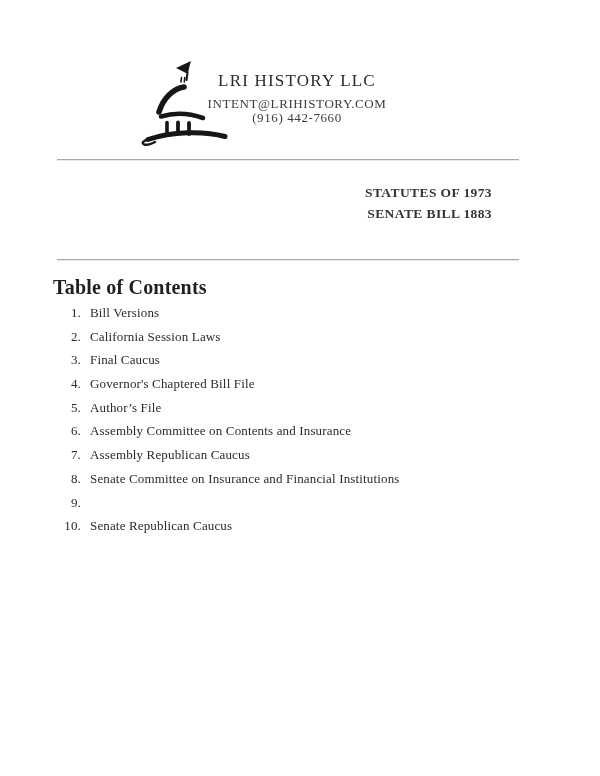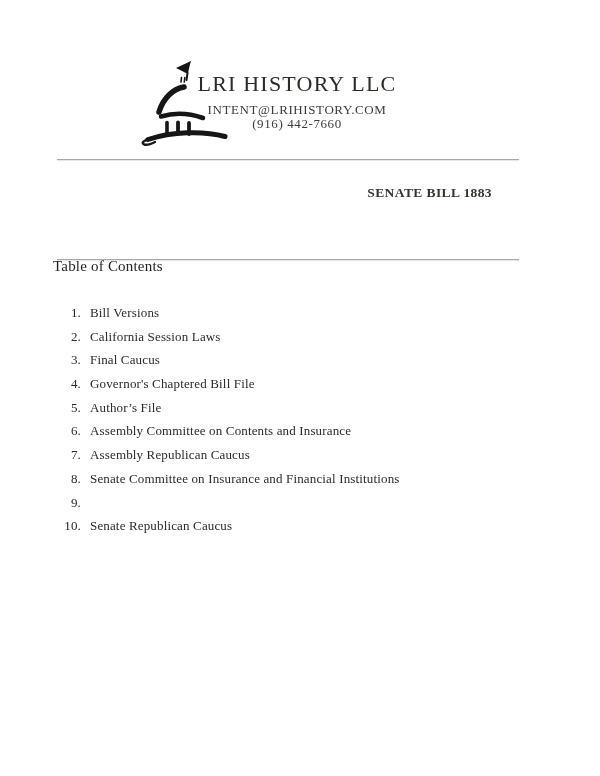--- a/index.html
+++ b/index.html
@@ -13,21 +13,21 @@
   }
   .logo {
     position: absolute; left: 137px; top: 58px;
     width: 92px; height: 88px;
   }
   .brand {
     position: absolute; left: 187px; top: 71px; width: 220px;
     text-align: center;
   }
   .company-name {
-    font-size: 22px;
+    font-size: 17px;
     letter-spacing: 1.2px;
     color: #2d2a27;
     font-weight: 400;
     margin-bottom: 6px;
     white-space: nowrap;
   }
   .contact-line {
     font-size: 13px;
     line-height: 14px;
     letter-spacing: 0.6px;
@@ -45,23 +45,23 @@
     position: absolute; top: 182px; right: 108px;
     text-align: right;
     font-size: 13.5px;
     font-weight: 700;
     line-height: 21px;
     letter-spacing: 0.4px;
     color: #38332e;
   }
   .ref-line { white-space: pre; }
   .toc-heading {
-    position: absolute; left: 53px; top: 258px;
-    font-size: 15px;
-    font-weight: 400;
+    position: absolute; left: 53px; top: 276px;
+    font-size: 20px;
+    font-weight: 700;
     letter-spacing: 0.2px;
     color: #221f1c;
   }
   .toc-list {
     position: absolute; left: 52px; top: 305px;
     list-style: none;
     font-size: 13px;
     letter-spacing: 0.15px;
     color: #2d2a27;
   }
@@ -108,20 +108,21 @@
 
 <div class="brand">
   <div class="company-name">LRI HISTORY LLC</div>
   <div class="contact-line">INTENT@LRIHISTORY.COM</div>
   <div class="contact-line">(916) 442-7660</div>
 </div>
 
 <div class="rule rule-top"></div>
 
 <div class="ref-block">
+  <div class="ref-line">STATUTES OF 1973</div>
   <div class="ref-line">SENATE BILL 1883</div>
 </div>
 
 <div class="rule rule-mid"></div>
 
 <div class="toc-heading">Table of Contents</div>
 
 <ol class="toc-list">
   <li>
       <span class="toc-num">1.</span>

